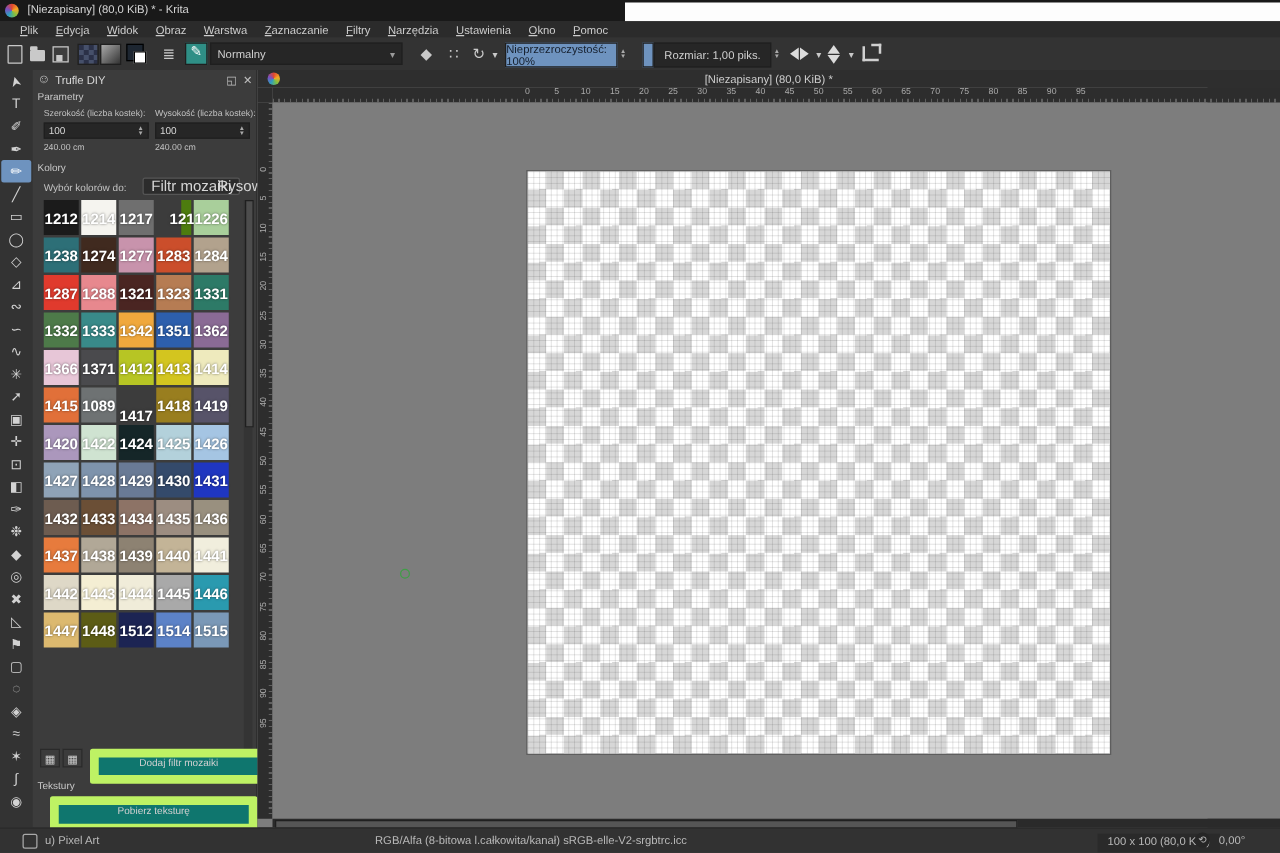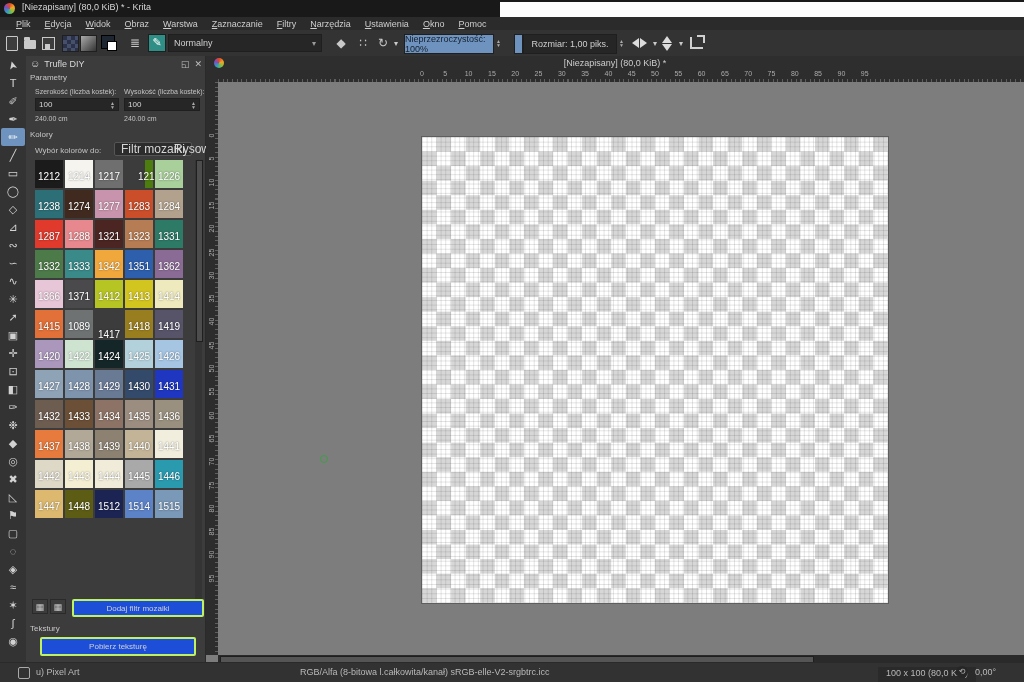--- a/index.html
+++ b/index.html
@@ -69,28 +69,28 @@
   .param-label{position:absolute;font-size:7px;color:#c2c2c2;white-space:nowrap;}
   .spinbox{position:absolute;width:88px;height:13px;background:#262626;border:1px solid #1f1f1f;
            font-size:8px;color:#d6d6d6;display:flex;align-items:center;padding:0 3px;box-sizing:border-box;}
   .spinbox .spin{margin-left:auto;}
   .pill{position:absolute;height:14px;font-size:12px;color:#d6d6d6;display:flex;align-items:center;
         justify-content:center;padding:0 6px;box-sizing:border-box;}
   .pill.pressed{background:#2c2c2c;border:1px solid #555;border-radius:2px;}
   #swatch-grid{left:9px;top:104px;width:152px;height:432px;display:grid;
                grid-template-columns:repeat(5,28px);grid-auto-rows:28px;gap:2px;}
   .swatch{position:relative;display:flex;align-items:flex-end;justify-content:center;}
-  .swatch span{font-size:10px;font-weight:normal;color:#fff;text-shadow:0 0 2px rgba(0,0,0,.55);margin-bottom:6px;}
+  .swatch span{font-size:12px;font-weight:bold;color:#fff;text-shadow:0 0 2px rgba(0,0,0,.55);margin-bottom:6px;}
   #docker-scroll{left:169px;top:104px;width:7px;height:440px;background:#343434;}
   #docker-scroll .thumb{position:absolute;left:1px;top:0;width:5px;height:180px;background:#4d4d4d;}
   #docker-scroll .arr{position:absolute;left:0;bottom:-8px;width:7px;text-align:center;font-size:7px;color:#a9a9a9;}
   .grid-btn{position:absolute;width:14px;height:13px;border:1px solid #2a2a2a;background:#3c3c3c;
             font-size:9px;color:#c9c9c9;display:flex;align-items:center;justify-content:center;}
-  .big-btn{position:absolute;background:#1d4ed8;border:2px solid #bef264;border-radius:2px;
-           font-size:8px;color:#d0d0d0;display:flex;align-items:center;justify-content:center;}
+  .big-btn{position:absolute;background:#0f766e;border:7px solid #bef264;border-radius:2px;
+           font-size:8px;color:#d0d0d0;display:flex;justify-content:center;}
 
   
   #canvas-area{left:206px;top:56px;width:760px;height:606px;background:#7d7d7d;}
   #mdi-bar{left:0;top:0;width:818px;height:14px;background:#2e2e2e;}
   #mdi-bar .logo{left:8px;top:2px;width:10px;height:10px;border-radius:50%;
      background:conic-gradient(#e0452f,#f5a623,#7ec043,#2f9ec0,#7b4fc0,#e0452f);}
   #mdi-title{left:0;top:2px;width:818px;text-align:center;font-size:9px;color:#cdcdcd;}
   #h-ruler{left:12px;top:14px;width:806px;height:12px;background:#2d2d2d;
      background-image:repeating-linear-gradient(to right,#5f5f5f 0 1px,transparent 1px 4.66px);
      background-size:100% 3px;background-position:0 100%;background-repeat:no-repeat;}

